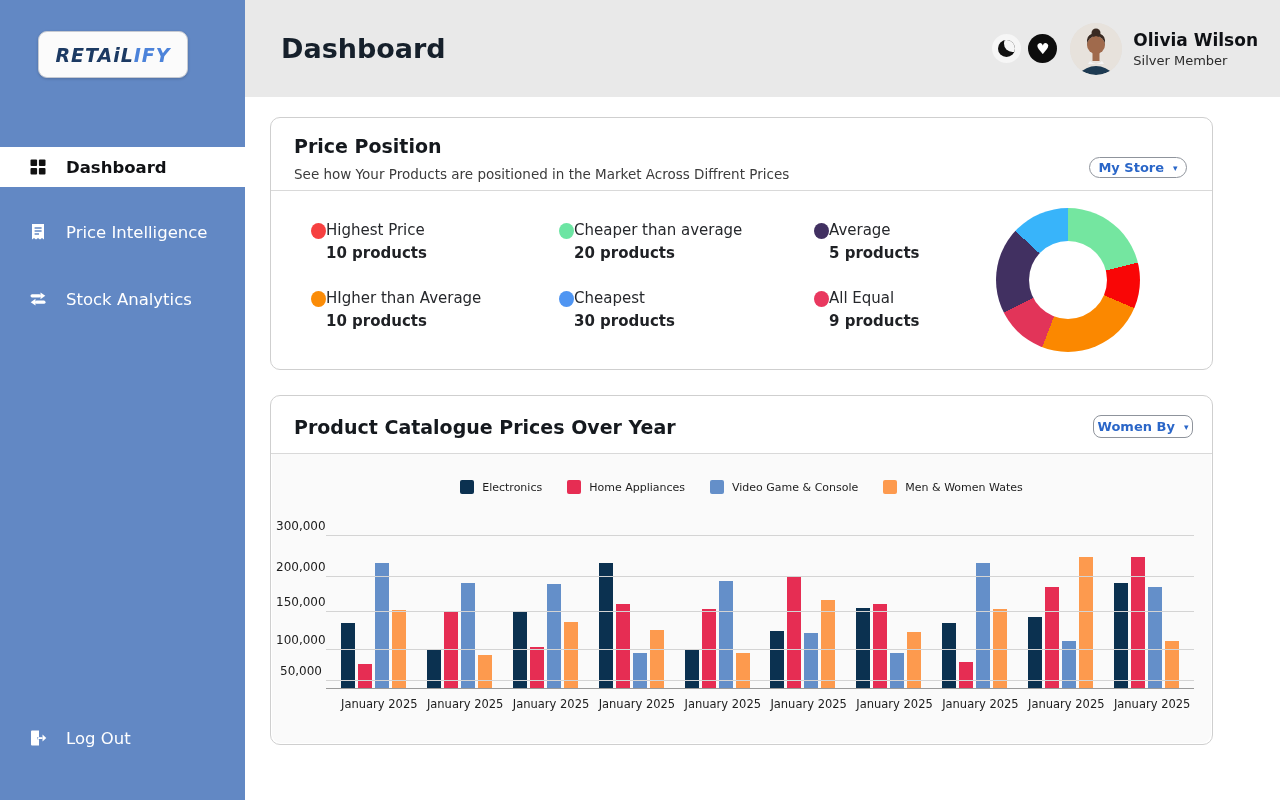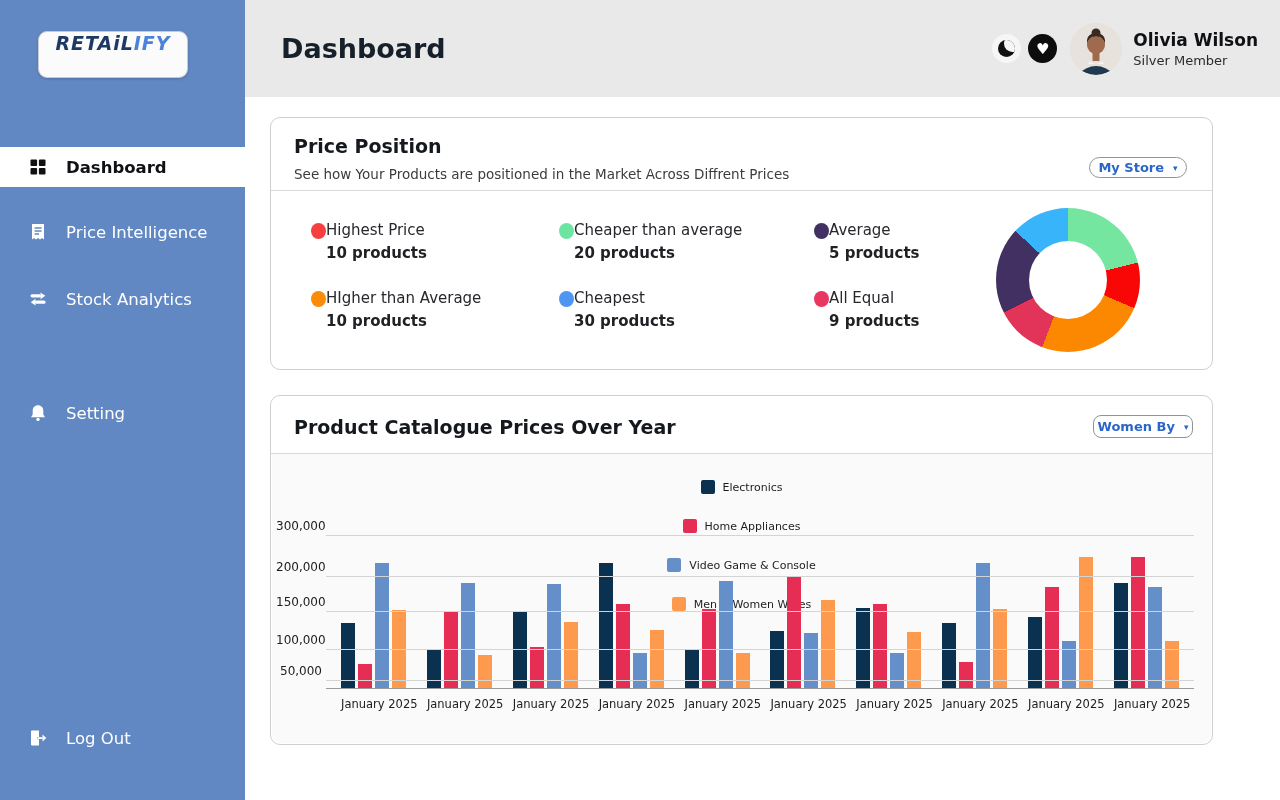--- a/index.html
+++ b/index.html
@@ -4,21 +4,21 @@
 <style>
   * { margin:0; padding:0; box-sizing:border-box; }
   html,body { width:1280px; height:800px; overflow:hidden;
     font-family:"DejaVu Sans","Liberation Sans",sans-serif; background:#fff; }
   body { position:relative; }
 
   
   .sidebar { position:absolute; left:0; top:0; width:245px; height:800px; background:#6288c4; }
   .logo-card { position:absolute; left:38px; top:31px; width:150px; height:47px;
     background:#fbfbfb; border:1px solid #c6cad2; border-radius:9px;
-    display:flex; justify-content:center; box-shadow:0 1px 3px rgba(0,0,0,.18); }
+    display:flex; align-items:center; justify-content:center; box-shadow:0 1px 3px rgba(0,0,0,.18); }
   .logo-text { font-style:italic; font-weight:bold; font-size:19px; letter-spacing:1px; }
   .logo-p1 { color:#1c3a63; } .logo-p2 { color:#4c83da; }
 
   .nav-item { position:absolute; left:0; width:245px; height:40px;
     display:flex; align-items:center; gap:17px; padding-left:27px;
     color:#fff; font-size:16.5px; cursor:pointer; }
   .nav-item .nico { width:22px; height:20px; display:flex; align-items:center; justify-content:center; flex:none; }
   .nav-item.active { background:#ffffff; color:#101114; font-weight:bold; }
 
   
@@ -64,21 +64,21 @@
   .pp-val { font-size:15px; font-weight:bold; color:#1f2125; margin-top:5px; }
 
   .donut { position:absolute; left:725px; top:90px; width:144px; height:144px; border-radius:50%; }
   .donut-hole { position:absolute; left:33px; top:33px; width:78px; height:78px;
     border-radius:50%; background:#fff; }
 
   
   .chart-section { position:absolute; left:1px; right:1px; top:58px; bottom:1px;
     background:#fafafa; border-radius:0 0 9px 9px; }
   .bc-legend { position:absolute; left:0; right:0; top:26px; display:flex;
-    justify-content:center; align-items:center; gap:25px;flex-direction:column; }
+    justify-content:center; align-items:center; gap:25px; }
   .bc-leg-item { display:flex; align-items:center; gap:8px; }
   .bc-sq { width:14px; height:14px; border-radius:2px; flex:none; }
   .bc-leg-lbl { font-size:11px; color:#1d1d1d; }
 
   .plot { position:absolute; left:54px; top:71px; width:868px; height:163px; }
   .gridline { position:absolute; left:0; right:0; height:0; border-top:1px solid #d4d4d4; }
   .baseline { position:absolute; left:0; right:0; bottom:-1px; border-top:1px solid #9a9a9a; }
   .ylab { position:absolute; width:46px; right:872px; text-align:right;
     font-size:12px; color:#1c1c1c; line-height:14px; }
   .bars-row { position:absolute; left:0; right:0; top:0; bottom:0; padding:0 15px;
@@ -133,31 +133,20 @@
             <polygon points="12.5,3.4 17.3,6.8 12.5,10.2"></polygon>
         <rect x="7" y="11.6" width="10.5" height="3.2" rx="1.6"></rect>
             <polygon points="7.5,9.8 2.7,13.2 7.5,16.6"></polygon>
       </g>
         </svg>
     </span>
     <span>Stock Analytics</span>
   </div>
 
 
-  <div class="nav-item" style="top:393px">
-    <span class="nico">
-      <svg width="20" height="20" viewBox="0 0 20 20">
-          <g fill="#fff">
-        <path d="M10 2.3 c3.1 0 5.3 2.3 5.3 5.4 v3.7 l1.7 2.8 H3 l1.7-2.8 V7.7 C4.7 4.6 6.9 2.3 10 2.3 z"></path>
-        <circle cx="10" cy="16.4" r="1.7"></circle>
-      </g>
-        </svg>
-    </span>
-    <span>Setting</span>
-  </div>
 
   <div class="nav-item" style="top:718px">
     <span class="nico">
       <svg width="20" height="20" viewBox="0 0 20 20">
           <g fill="#fff">
         <path d="M4 2.5 h7 v15 h-7 a1 1 0 0 1 -1 -1 v-13 a1 1 0 0 1 1 -1 z M10 2.5 v15"></path>
         <rect x="9" y="9" width="6" height="2.2" fill="#6288c4"></rect>
         <rect x="9.5" y="9.2" width="5" height="1.8" fill="#fff"></rect>
         <polygon points="14.5,6.6 18.3,10.1 14.5,13.6"></polygon>
       </g>

